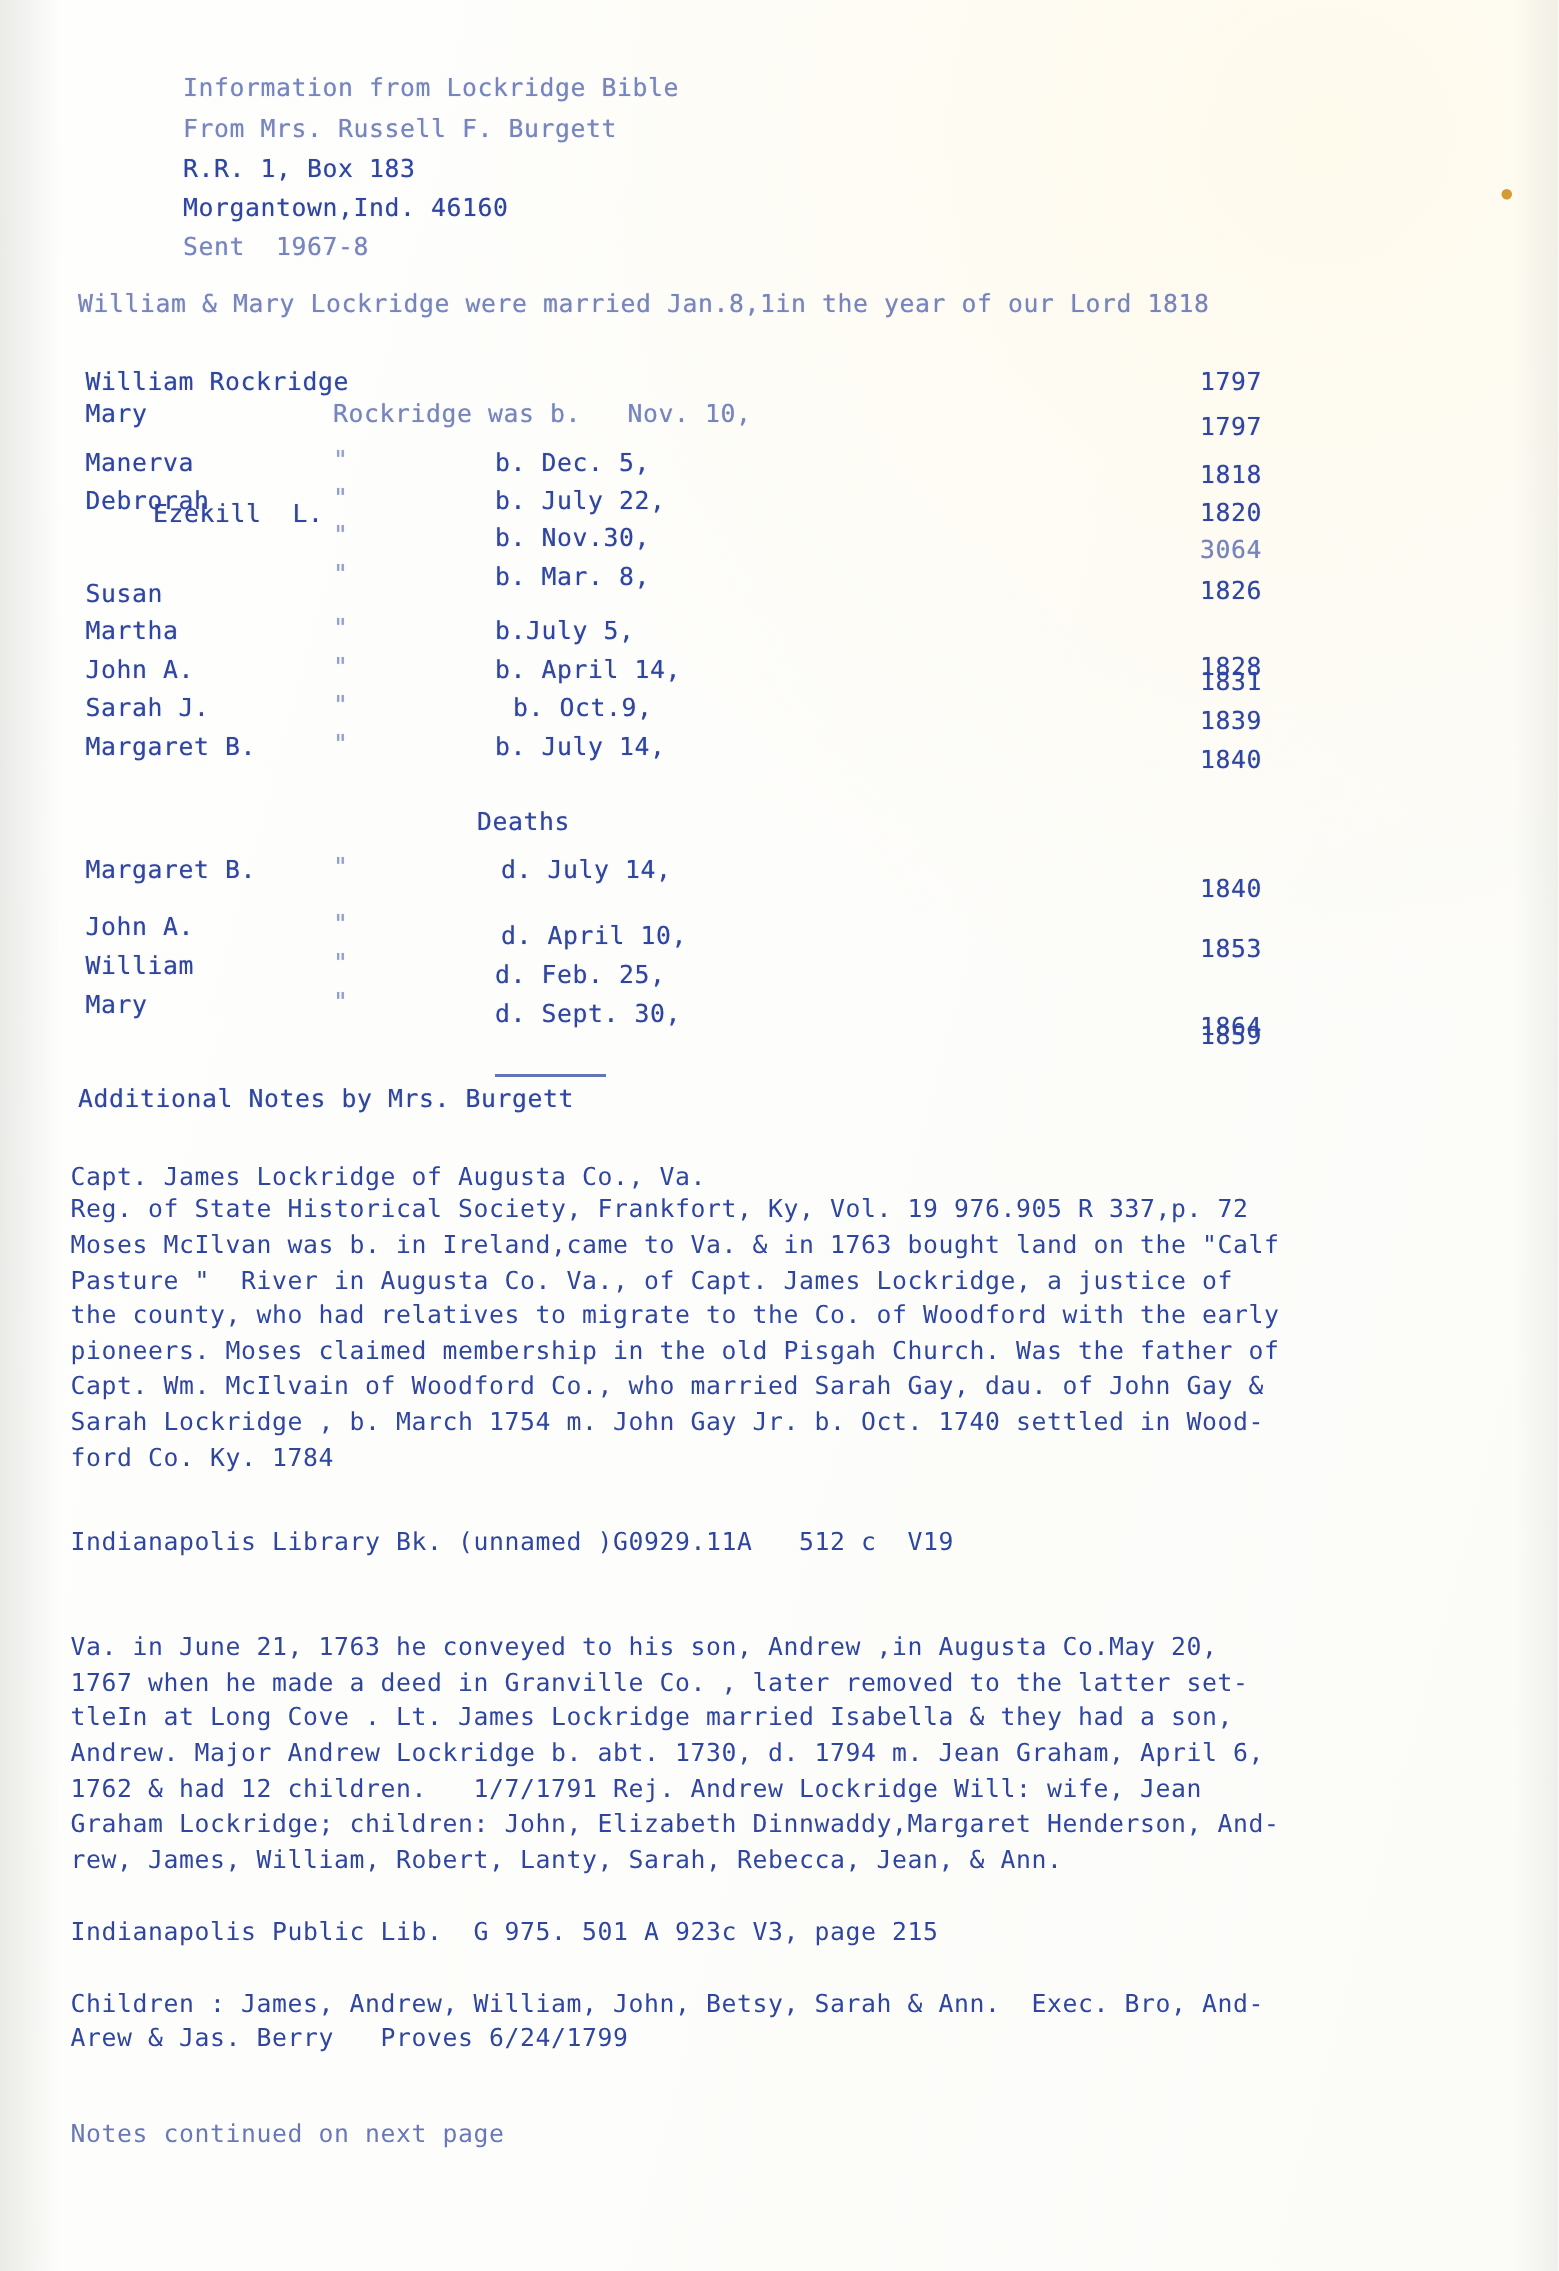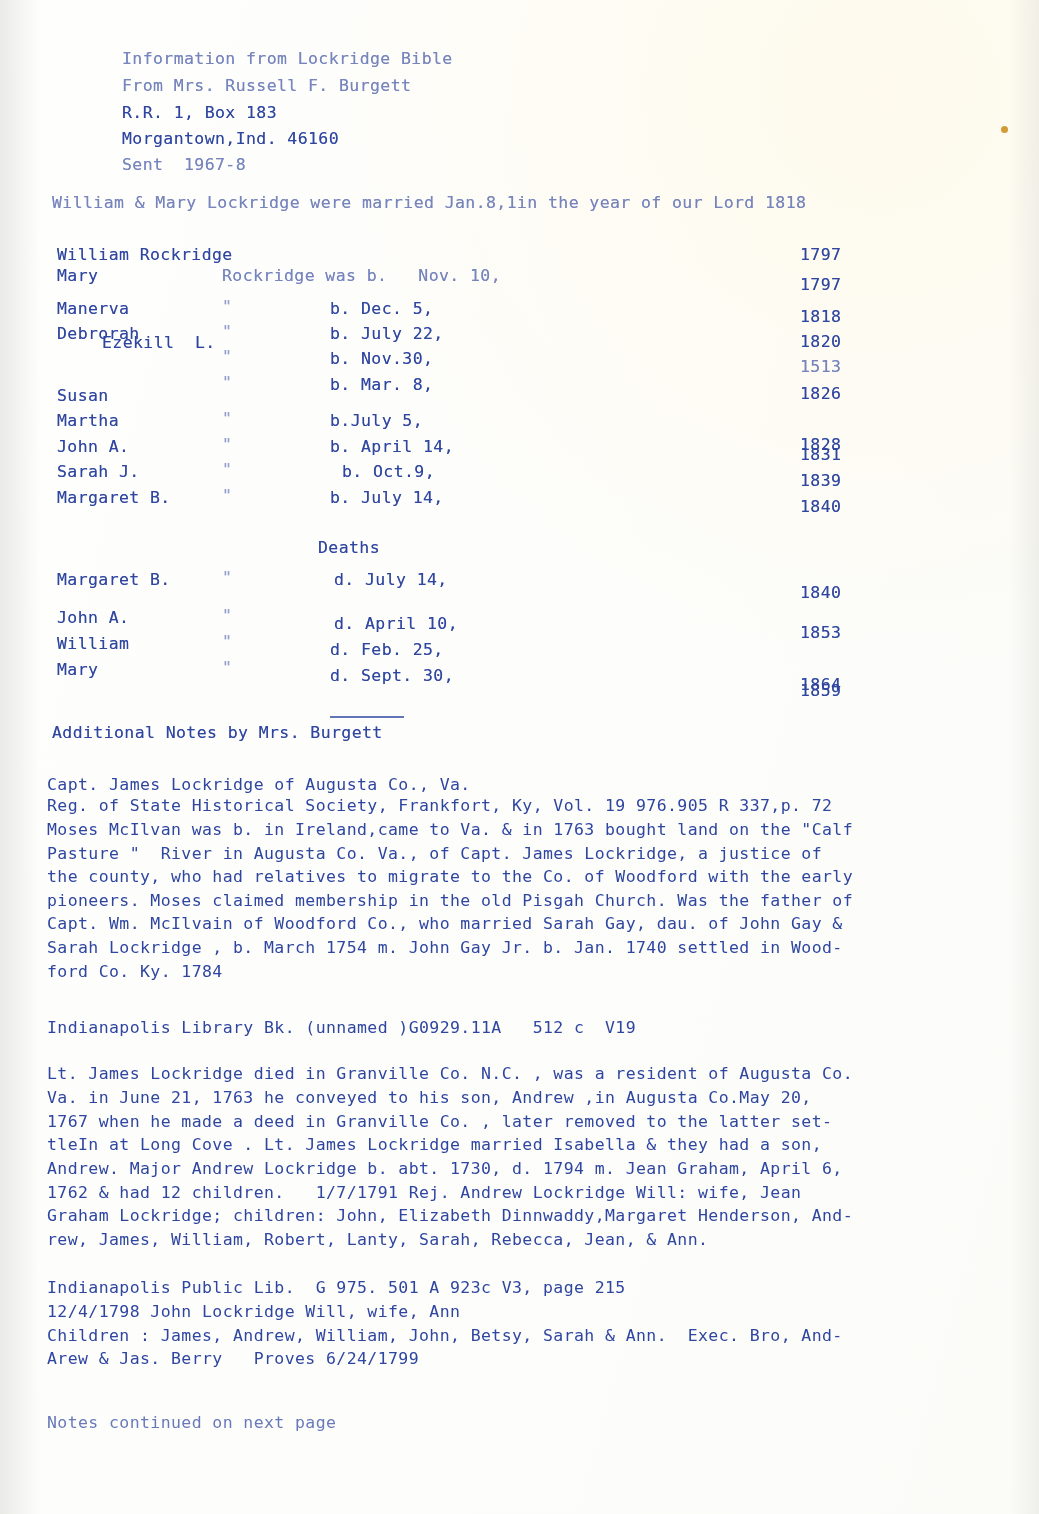--- a/index.html
+++ b/index.html
@@ -135,21 +135,21 @@
       <div>
         <div class="tw cname" style="top:321px;">Debrorah</div>
         <div class="tw cdq fainter" style="top:319px;">"</div>
         <div class="tw cevt" style="top:321px;">b. July 22,</div>
         <div class="tw cyr" style="top:329px;">1820</div>
       </div>
       <div>
         <div class="tw cname" style="top:330px;margin-left:45px;">Ezekill  L.</div>
         <div class="tw cdq fainter" style="top:344px;">"</div>
         <div class="tw cevt" style="top:346px;">b. Nov.30,</div>
-        <div class="tw cyr faint" style="top:354px;">1513</div>
+        <div class="tw cyr faint" style="top:354px;">3064</div>
       </div>
       <div>
         <div class="tw cname" style="top:383px;">Susan</div>
         <div class="tw cdq fainter" style="top:370px;">"</div>
         <div class="tw cevt" style="top:372px;">b. Mar. 8,</div>
         <div class="tw cyr" style="top:381px;">1826</div>
       </div>
 
       <div>
         <div class="tw cname" style="top:408px;">Martha</div>
@@ -209,35 +209,33 @@
     <div class="tw bl" style="top:720px;">Additional Notes by Mrs. Burgett</div>
     <div class="strike-over" style="left:330px; top:716px; width:74px;"></div>
 
     <div class="para" style="top:772px;"><span>Capt. James Lockridge of Augusta Co., Va.</span></div>
     <div class="para" style="top:793px;"><span>Reg. of State Historical Society, Frankfort, Ky, Vol. 19 976.905 R 337,p. 72</span></div>
     <div class="para" style="top:817px;"><span>Moses McIlvan was b. in Ireland,came to Va. &amp; in 1763 bought land on the "Calf</span></div>
     <div class="para" style="top:841px;"><span>Pasture "  River in Augusta Co. Va., of Capt. James Lockridge, a justice of</span></div>
     <div class="para" style="top:864px;"><span>the county, who had relatives to migrate to the Co. of Woodford with the early</span></div>
     <div class="para" style="top:888px;"><span>pioneers. Moses claimed membership in the old Pisgah Church. Was the father of</span></div>
     <div class="para" style="top:911px;"><span>Capt. Wm. McIlvain of Woodford Co., who married Sarah Gay, dau. of John Gay &amp;</span></div>
-    <div class="para" style="top:935px;"><span>Sarah Lockridge , b. March 1754 m. John Gay Jr. b. Jan. 1740 settled in Wood-</span></div>
+    <div class="para" style="top:935px;"><span>Sarah Lockridge , b. March 1754 m. John Gay Jr. b. Oct. 1740 settled in Wood-</span></div>
     <div class="para" style="top:959px;"><span>ford Co. Ky. 1784</span></div>
 
     <div class="para" style="top:1015px;"><span>Indianapolis Library Bk. (unnamed )G0929.11A   512 c  V19</span></div>
 
-    <div class="para" style="top:1061px;"><span>Lt. James Lockridge died in Granville Co. N.C. , was a resident of Augusta Co.</span></div>
     <div class="para" style="top:1085px;"><span>Va. in June 21, 1763 he conveyed to his son, Andrew ,in Augusta Co.May 20,</span></div>
     <div class="para" style="top:1109px;"><span>1767 when he made a deed in Granville Co. , later removed to the latter set-</span></div>
     <div class="para" style="top:1132px;"><span>tleIn at Long Cove . Lt. James Lockridge married Isabella &amp; they had a son,</span></div>
     <div class="para" style="top:1156px;"><span>Andrew. Major Andrew Lockridge b. abt. 1730, d. 1794 m. Jean Graham, April 6,</span></div>
     <div class="para" style="top:1180px;"><span>1762 &amp; had 12 children.   1/7/1791 Rej. Andrew Lockridge Will: wife, Jean</span></div>
     <div class="para" style="top:1203px;"><span>Graham Lockridge; children: John, Elizabeth Dinnwaddy,Margaret Henderson, And-</span></div>
     <div class="para" style="top:1227px;"><span>rew, James, William, Robert, Lanty, Sarah, Rebecca, Jean, &amp; Ann.</span></div>
 
     <div class="para" style="top:1275px;"><span>Indianapolis Public Lib.  G 975. 501 A 923c V3, page 215</span></div>
-    <div class="para" style="top:1299px;"><span>12/4/1798 John Lockridge Will, wife, Ann</span></div>
     <div class="para" style="top:1323px;"><span>Children : James, Andrew, William, John, Betsy, Sarah &amp; Ann.  Exec. Bro, And-</span></div>
     <div class="para" style="top:1346px;"><span>Arew &amp; Jas. Berry   Proves 6/24/1799</span></div>
 
     <div class="para fainter" style="top:1410px;">Notes continued on next page</div>
 
   </div>
 </div>
 
 </body></html>

